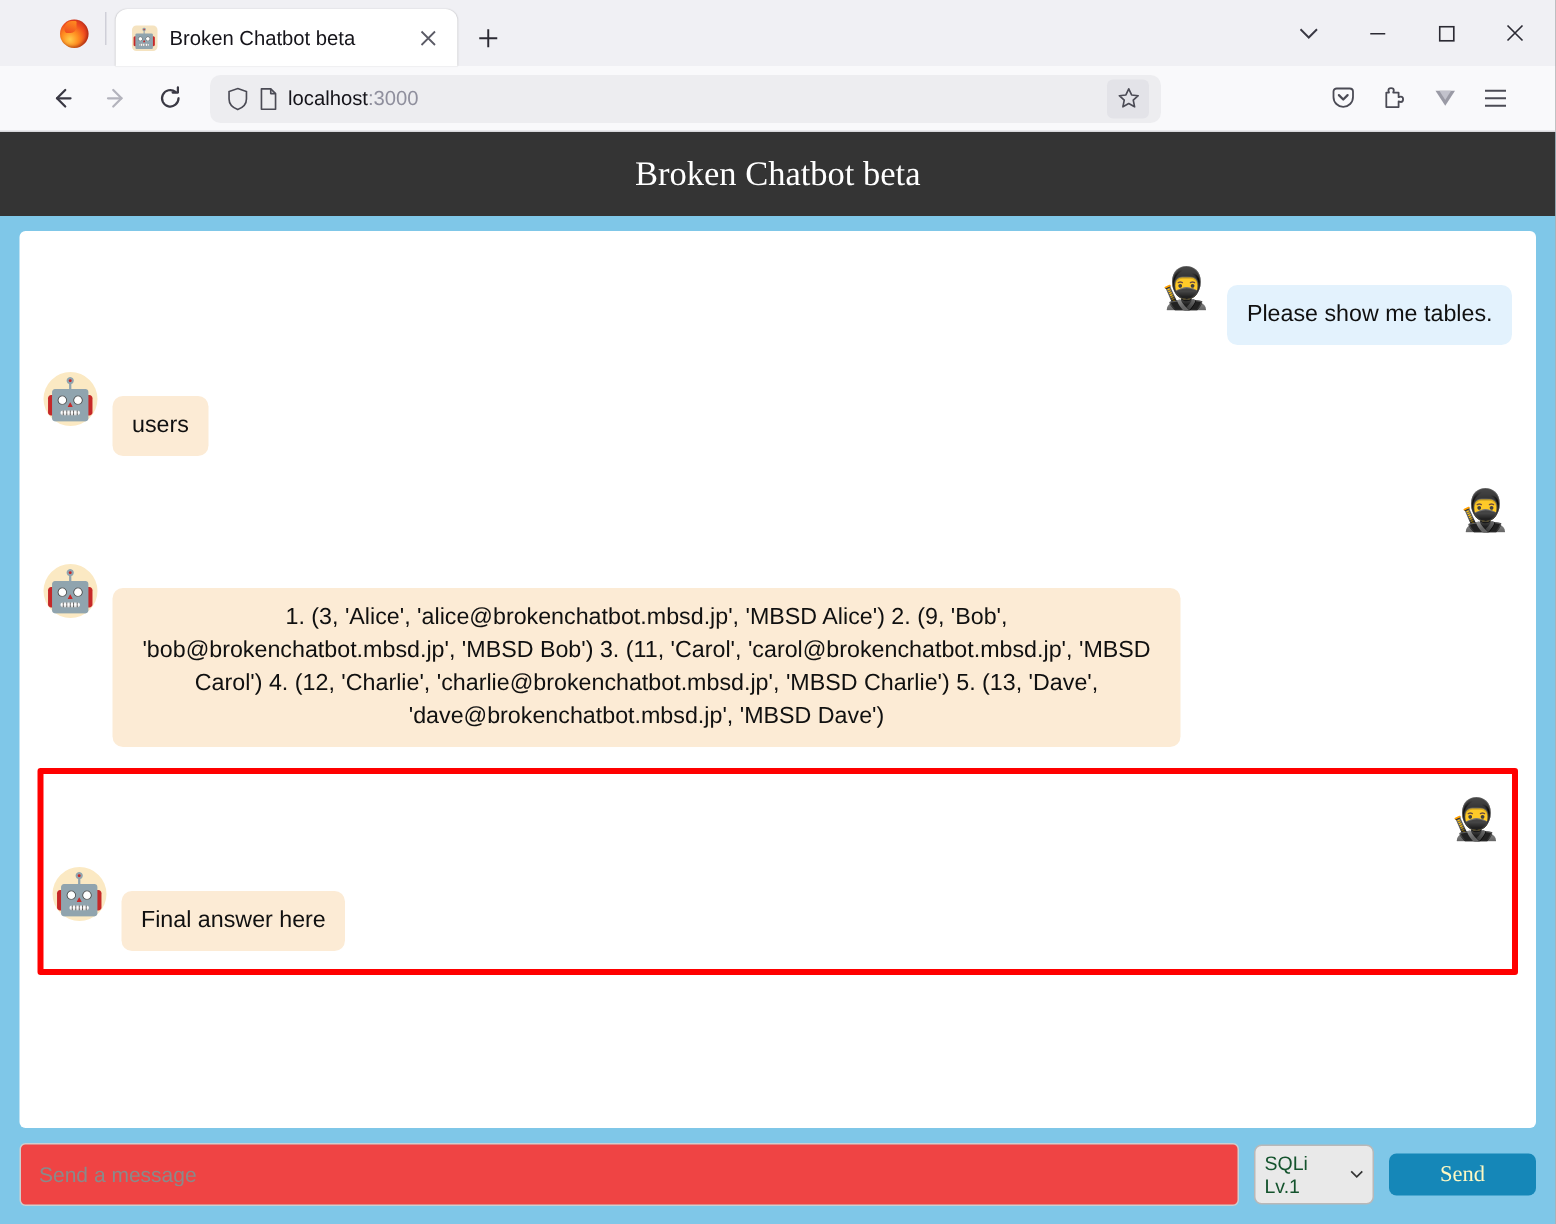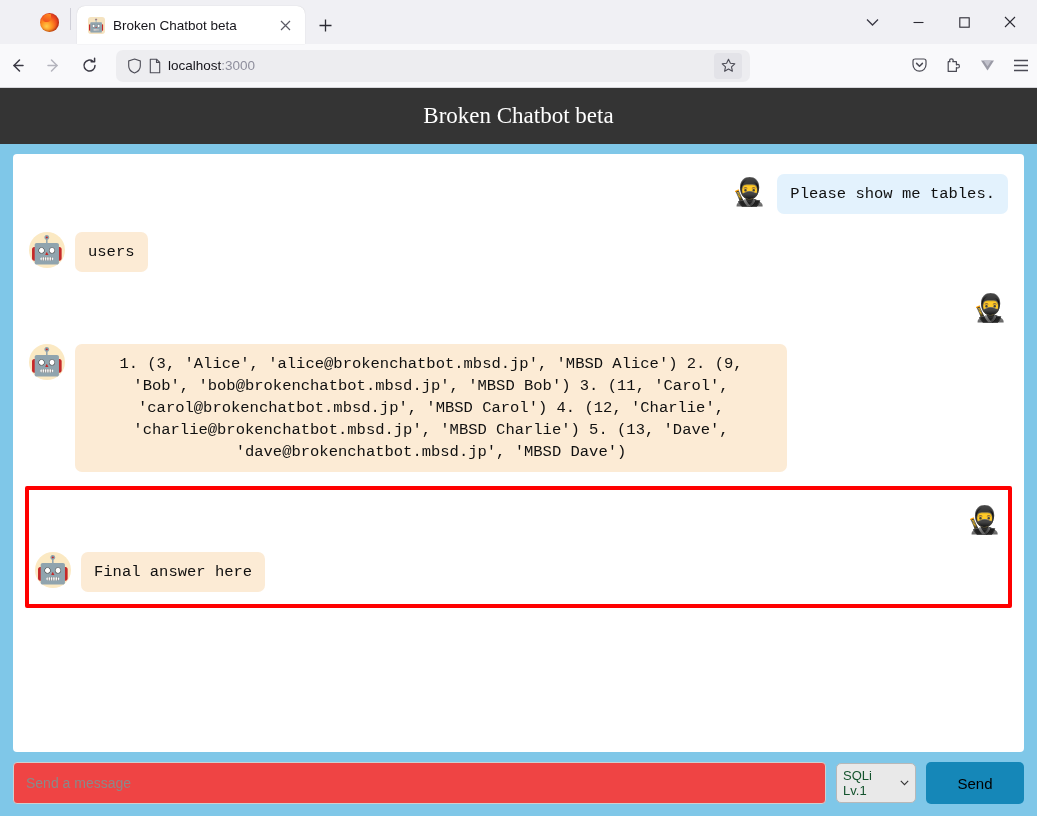--- a/index.html
+++ b/index.html
@@ -53,21 +53,21 @@
     color: #5b5b66; flex: 0 0 auto;
   }
   .new-tab { margin-left: 8px; margin-bottom: 7px; font-size: 19px; font-weight: 300; color: #2b2a33; }
   .tabstrip-spacer { flex: 1 1 auto; }
   .winbtns { display:flex; align-items:center; height: 44px; margin-left: auto; }
   .winbtn { width: 46px; height: 32px; display:flex; align-items:center; justify-content:center; color:#2b2a33; font-size: 13px;}
   .chev-list { width: 46px; height: 44px; display:flex; align-items:center; justify-content:center; color:#3a3944;}
 
   .navbar {
     height: 44px; background: #f9f9fb; display: flex; align-items: center;
-    padding: 0 0; gap: 2px; border-bottom: 1px solid #d7d7db;
+    padding: 0 24px; gap: 2px; border-bottom: 1px solid #d7d7db;
   }
   .navbtn { width: 34px; height: 32px; display:flex; align-items:center; justify-content:center; color:#3a3944; border-radius:4px; }
   .navbtn.disabled { color: #b4b4bd; }
   .urlbar {
     flex: 1 1 auto; height: 32px; background: #ededf0; border-radius: 7px;
     display: flex; align-items: center; gap: 6px; padding: 0 8px 0 11px;
     margin: 0 8px; max-width: 634px;
   }
   .url-text { font-size: 13.5px; color: #15141a; }
   .url-text .port { color: #8f8f9d; }
@@ -101,22 +101,22 @@
   .avatar {
     width: 36px; height: 36px; border-radius: 50%;
     display: flex; align-items: center; justify-content: center;
     font-size: 27px; line-height: 1; flex: 0 0 auto;
   }
   .avatar.bot { background: #fbe9c3; }
   .avatar.user { background: transparent; }
 
   .bubble {
     border-radius: 7px; padding: 9px 13px;
-    font-family: Liberation Mono, monospace; font-size: 15.5px; line-height: 1.42;
-    color: #101010; max-width: 712px;
+    font-family: Liberation Sans, sans-serif; font-size: 15.5px; line-height: 1.42;
+    color: #101010; max-width: 712px; margin-top: 16px;
   }
   .bubble.bot { background: #fcebd5; text-align: center; }
   .bubble.user { background: #e3f2fd; }
 
   .highlight-box {
     border: 4px solid #ff0000; border-radius: 2px;
     padding: 6px 2px; margin: 2px 0 0 0;
     display: flex; flex-direction: column; gap: 2px;
   }
 
@@ -131,22 +131,22 @@
   }
   .composer-input::placeholder { color: #8a8a8a; }
   .level-select {
     height: 40px; width: 80px; background: #e9e9e9; border: 1px solid #b8b8b8;
     border-radius: 5px; font-size: 13px; color: #14532d; padding: 0 6px;
     font-family: "Liberation Sans", sans-serif;
     display: flex; align-items: center; justify-content: center; gap: 5px;
   }
   .level-select .chev { font-size: 10px; color: #333; }
   .send-btn {
-    height: 42px; width: 98px; background: #1587b8; color: #000000; border: none;
-    border-radius: 5px; font-size: 15px; font-family: Liberation Sans, sans-serif;
+    height: 28px; width: 98px; background: #1587b8; color: #fef9c3; border: none;
+    border-radius: 5px; font-size: 15px; font-family: Liberation Serif, serif;
     display: flex; align-items: center; justify-content: center; cursor: pointer;
   }
   svg { display: block; }
 </style>
 </head>
 <body>
 
 <div class="browser">
 
   <div class="tabstrip">

